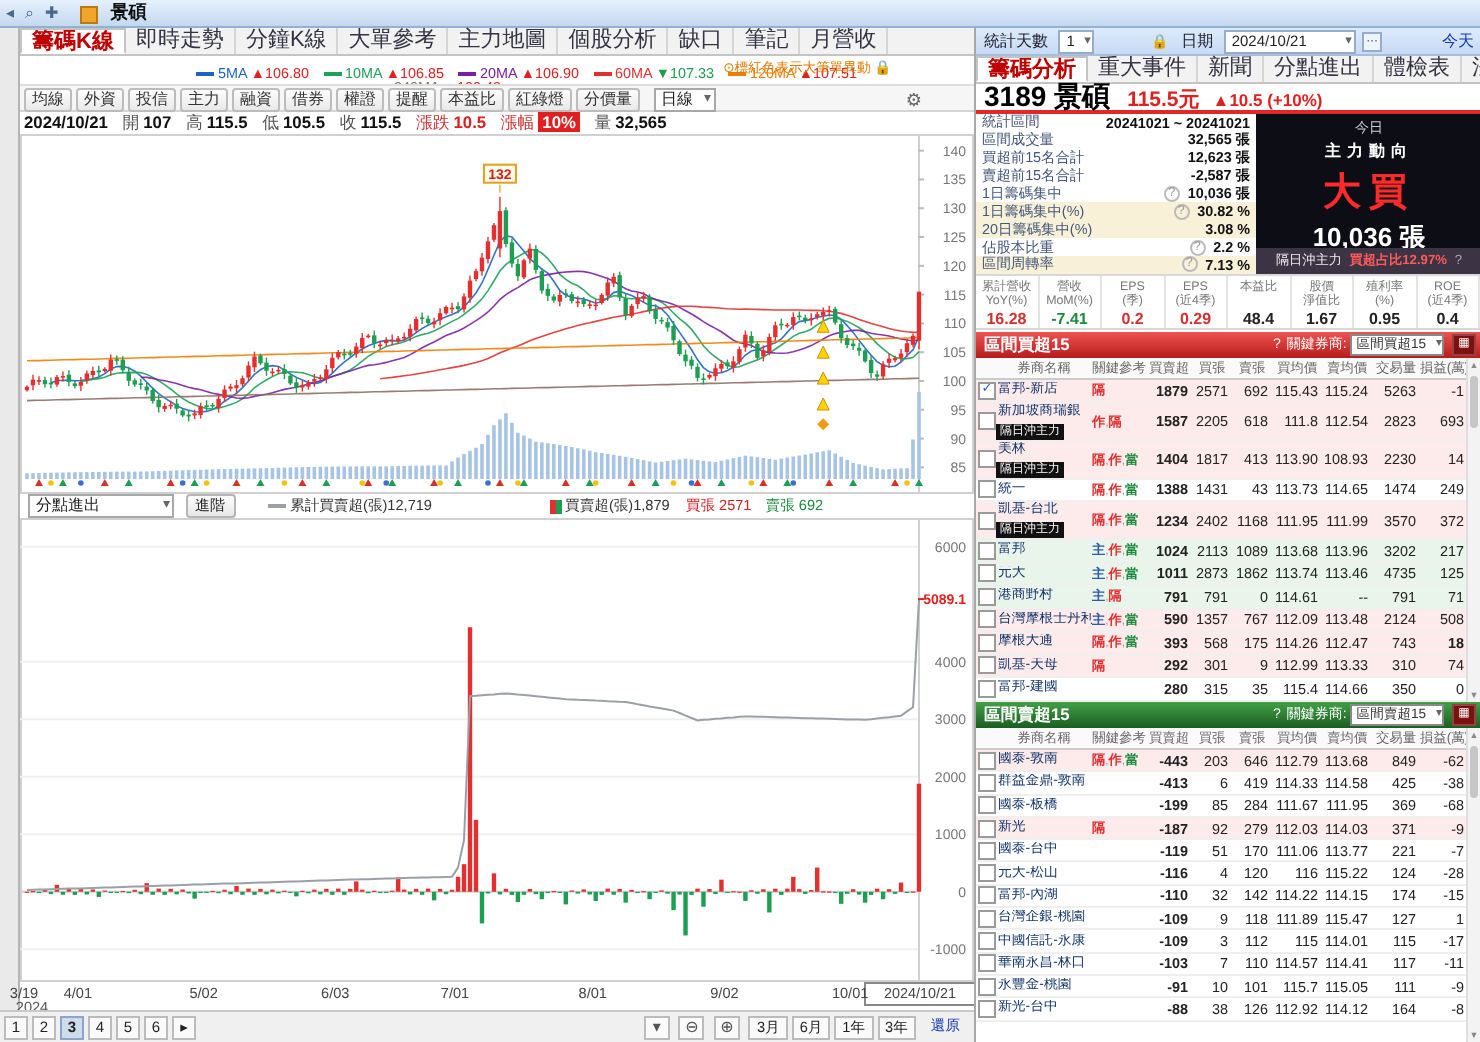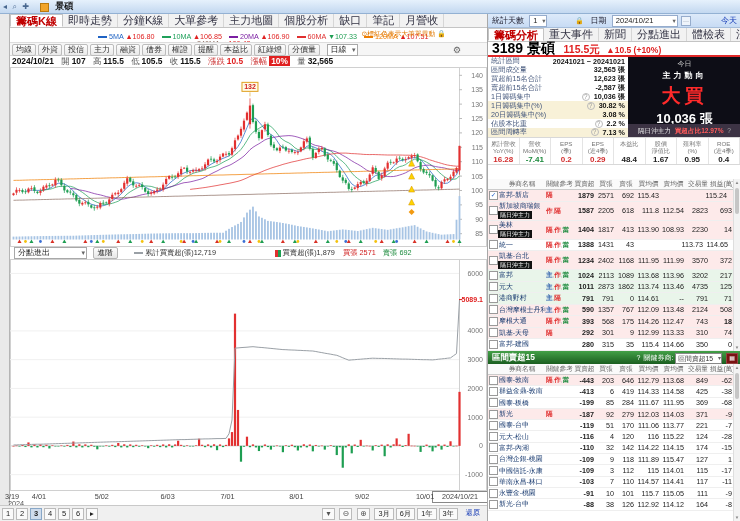--- a/index.html
+++ b/index.html
@@ -1038,20 +1038,27 @@
       </div>
       <div class="fcol">
         <div class="fh">
           <div>ROE</div>
           <div>(近4季)</div>
         </div>
         <div class="fv" style="color: rgb(34, 34, 34);">0.4</div>
       </div>
     </div>
 
+  <div class="sec-hdr red" style="top:152px">
+    <span class="st">區間買超15</span>
+    <span class="sr"><span class="kq">?</span><span>關鍵券商:</span>
+      <span class="hdr-select">區間買超15</span>
+      <span class="hdr-ico">▦</span>
+    </span>
+  </div>
   <div id="buy-table" class="btable" style="top: 165px; height: 172px; overflow: hidden;">
       <div class="trow hd" style="height: 11px;">
         <div class="tc " style="width: 10px; flex: 0 0 auto;"></div>
         <div class="tc " style="width: 48px; flex: 0 0 auto;">券商名稱</div>
         <div class="tc " style="width: 27px; flex: 0 0 auto;">關鍵參考</div>
         <div class="tc " style="width: 23px; flex: 0 0 auto;">買賣超</div>
         <div class="tc " style="width: 20px; flex: 0 0 auto;">買張</div>
         <div class="tc " style="width: 20px; flex: 0 0 auto;">賣張</div>
         <div class="tc " style="width: 25px; flex: 0 0 auto;">買均價</div>
         <div class="tc " style="width: 25px; flex: 0 0 auto;">賣均價</div>
@@ -1063,21 +1070,21 @@
           <div class="cbx">✓</div>
         </div>
         <div class="tc " style="width: 48px; flex: 0 0 auto;">
           <div class="bname">富邦-新店</div>
         </div>
         <div class="tc " style="width: 27px; flex: 0 0 auto;"><span class="ref" style="color: rgb(224, 48, 48);">隔</span></div>
         <div class="tc num net" style="width: 23px; flex: 0 0 auto;">1879</div>
         <div class="tc num" style="width: 20px; flex: 0 0 auto;">2571</div>
         <div class="tc num" style="width: 20px; flex: 0 0 auto;">692</div>
         <div class="tc num" style="width: 25px; flex: 0 0 auto;">115.43</div>
-        <div class="tc num" style="width: 25px; flex: 0 0 auto; margin-left: 43px;">115.24</div>
+        <div class="tc num" style="width: 25px; flex: 0 0 auto;">115.24</div>
         <div class="tc num" style="width: 24px; flex: 0 0 auto;">5263</div>
         <div class="tc num" style="width: 24px; flex: 0 0 auto;">-1</div>
       </div>
       <div class="trow tone-p" style="height: 19px;">
         <div class="tc " style="width: 10px; flex: 0 0 auto;">
           <div class="cbx"></div>
         </div>
         <div class="tc " style="width: 48px; flex: 0 0 auto;"><div class="bname">新加坡商瑞銀</div><div class="jtag">隔日沖主力</div></div>
         <div class="tc " style="width: 27px; flex: 0 0 auto;"><span class="ref" style="color: rgb(224, 48, 48);">作</span><span class="rcomma">,</span><span class="ref" style="color: rgb(224, 48, 48);">隔</span></div>
         <div class="tc num net" style="width: 23px; flex: 0 0 auto;">1587</div>
@@ -1106,21 +1113,21 @@
         <div class="tc " style="width: 10px; flex: 0 0 auto;">
           <div class="cbx"></div>
         </div>
         <div class="tc " style="width: 48px; flex: 0 0 auto;">
           <div class="bname">統一</div>
         </div>
         <div class="tc " style="width: 27px; flex: 0 0 auto;"><span class="ref" style="color: rgb(224, 48, 48);">隔</span><span class="rcomma">,</span><span class="ref" style="color: rgb(224, 48, 48);">作</span><span class="rcomma">,</span><span class="ref" style="color: rgb(27, 138, 60);">當</span></div>
         <div class="tc num net" style="width: 23px; flex: 0 0 auto;">1388</div>
         <div class="tc num" style="width: 20px; flex: 0 0 auto;">1431</div>
         <div class="tc num" style="width: 20px; flex: 0 0 auto;">43</div>
-        <div class="tc num" style="width: 25px; flex: 0 0 auto; margin-left: 44px;">113.73</div>
+        <div class="tc num" style="width: 25px; flex: 0 0 auto;">113.73</div>
         <div class="tc num" style="width: 25px; flex: 0 0 auto;">114.65</div>
         <div class="tc num" style="width: 24px; flex: 0 0 auto;">1474</div>
         <div class="tc num" style="width: 24px; flex: 0 0 auto;">249</div>
       </div>
       <div class="trow tone-p" style="height: 19px;">
         <div class="tc " style="width: 10px; flex: 0 0 auto;">
           <div class="cbx"></div>
         </div>
         <div class="tc " style="width: 48px; flex: 0 0 auto;"><div class="bname">凱基-台北</div><div class="jtag">隔日沖主力</div></div>
         <div class="tc " style="width: 27px; flex: 0 0 auto;"><span class="ref" style="color: rgb(224, 48, 48);">隔</span><span class="rcomma">,</span><span class="ref" style="color: rgb(224, 48, 48);">作</span><span class="rcomma">,</span><span class="ref" style="color: rgb(27, 138, 60);">當</span></div>

